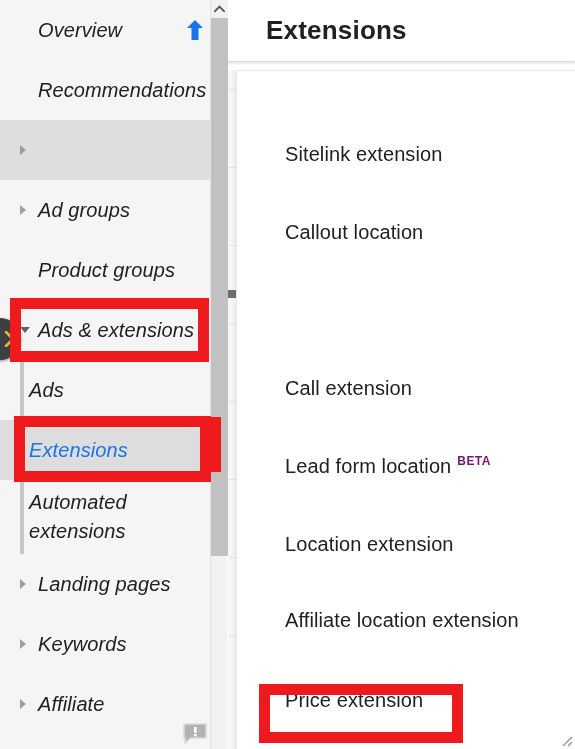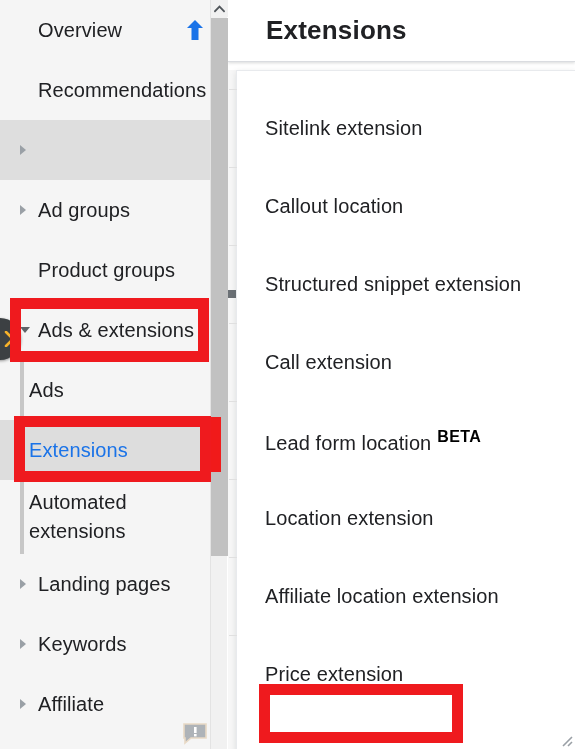--- a/index.html
+++ b/index.html
@@ -21,20 +21,21 @@
   }
 
   
   .sidebar {
     position: absolute;
     left: 0; top: 0;
     width: 210px;
     height: 749px;
     background: #f5f5f5;
     overflow: hidden;
+    font-style: italic;
   }
 
   .nav-list { position: relative; width: 100%; }
 
   .nav-item {
     position: relative;
     display: flex;
     align-items: center;
     width: 210px;
     padding-left: 38px;
@@ -192,40 +193,40 @@
     border: 1px solid #e8eaed;
     border-right: none;
     box-shadow: 0 2px 6px rgba(60,64,67,.15);
   }
 
   .ext-list { position: relative; padding-top: 18px; }
 
   .ext-item {
     position: relative;
     display: flex;
-    align-items: center;
+    align-items: flex-end;
     height: 78px;
-    padding-left: 28px;
+    padding-left: 48px;
     padding-right: 14px;
     font-size: 20px;
     line-height: 26px;
     color: #202124;
     letter-spacing: .1px;
     white-space: nowrap;
   }
   .ext-item.two-line {
     white-space: normal;
     height: 78px;
     line-height: 30px;
   }
   .ext-item .lbl { display: inline; }
 
   .beta {
-    color: #000000;
-    font-size: 16px;
+    color: #701a75;
+    font-size: 12px;
     font-weight: bold;
     letter-spacing: .4px;
     vertical-align: super;
     margin-left: 6px;
   }
 
   
   .edge-tick {
     position: absolute;
     left: -8px;
@@ -375,21 +376,20 @@
       <div class="ext-list" id="ext-list">
           <div class="ext-item">
             <span style="display: inline;"><span class="lbl">Sitelink extension</span></span>
             <span class="edge-tick" style="top: 0px;"></span>
           </div>
           <div class="ext-item">
             <span style="display: inline;"><span class="lbl">Callout location</span></span>
             <span class="edge-tick" style="top: 0px;"></span>
           </div>
           <div class="ext-item two-line">
-            <span style="display: inline;"><span class="lbl">Structured snippet extension</span></span>
             <span class="edge-tick" style="top: 0px;"></span>
           </div>
           <div class="ext-item">
             <span style="display: inline;"><span class="lbl">Call extension</span></span>
             <span class="edge-tick" style="top: 0px;"></span>
           </div>
           <div class="ext-item">
             <span style="display: inline;"><span class="lbl">Lead form location</span><span class="beta">BETA</span></span>
             <span class="edge-tick" style="top: 0px;"></span>
           </div>

